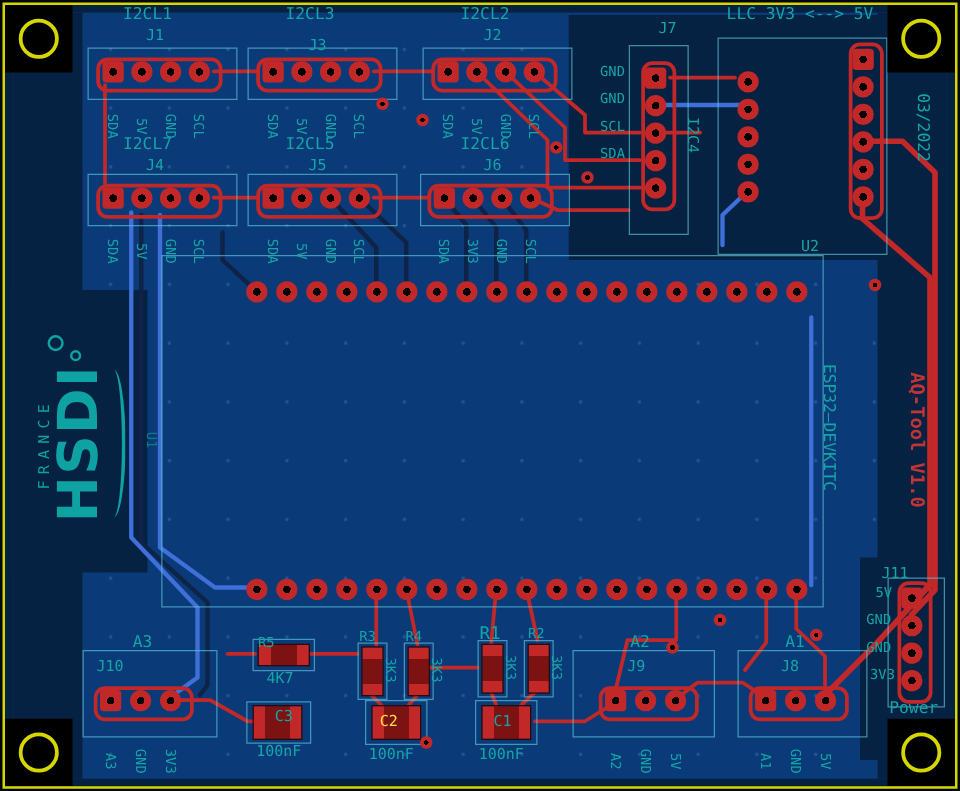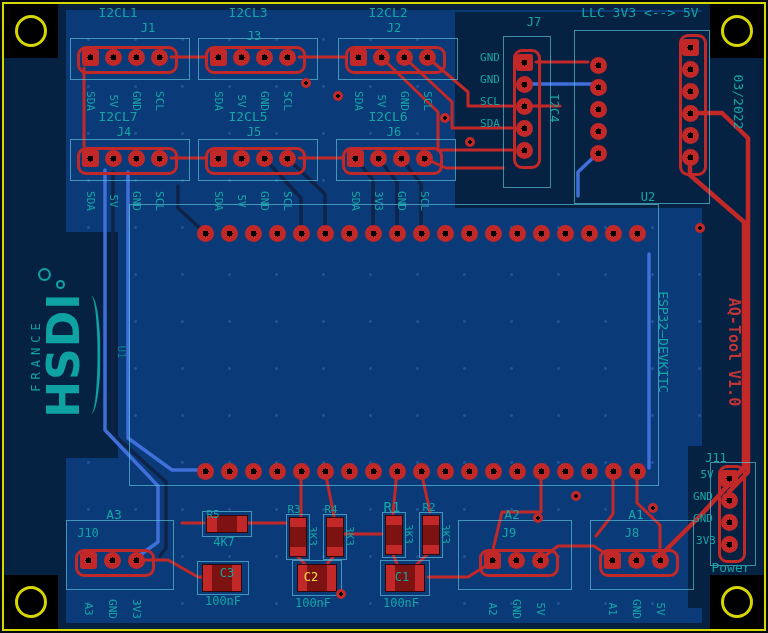--- a/index.html
+++ b/index.html
@@ -230,21 +230,21 @@
       <div style="position: absolute; left: 440px; top: 113px; width: 10px; height: 10px; border-radius: 50%; background: radial-gradient(circle, rgb(5, 0, 0) 0px, rgb(5, 0, 0) 1.8px, rgb(195, 40, 40) 1.8px, rgb(195, 40, 40) 100%);"></div>
       <div style="position: absolute; left: 465px; top: 137px; width: 10px; height: 10px; border-radius: 50%; background: radial-gradient(circle, rgb(5, 0, 0) 0px, rgb(5, 0, 0) 1.8px, rgb(195, 40, 40) 1.8px, rgb(195, 40, 40) 100%);"></div>
       <div style="position: absolute; left: 571px; top: 491px; width: 10px; height: 10px; border-radius: 50%; background: radial-gradient(circle, rgb(5, 0, 0) 0px, rgb(5, 0, 0) 1.8px, rgb(195, 40, 40) 1.8px, rgb(195, 40, 40) 100%);"></div>
       <div style="position: absolute; left: 648px; top: 503px; width: 10px; height: 10px; border-radius: 50%; background: radial-gradient(circle, rgb(5, 0, 0) 0px, rgb(5, 0, 0) 1.8px, rgb(195, 40, 40) 1.8px, rgb(195, 40, 40) 100%);"></div>
       <div style="position: absolute; left: 533px; top: 513px; width: 10px; height: 10px; border-radius: 50%; background: radial-gradient(circle, rgb(5, 0, 0) 0px, rgb(5, 0, 0) 1.8px, rgb(195, 40, 40) 1.8px, rgb(195, 40, 40) 100%);"></div>
       <div style="position: absolute; left: 336px; top: 589px; width: 10px; height: 10px; border-radius: 50%; background: radial-gradient(circle, rgb(5, 0, 0) 0px, rgb(5, 0, 0) 1.8px, rgb(195, 40, 40) 1.8px, rgb(195, 40, 40) 100%);"></div>
       <div style="position: absolute; left: 695px; top: 223px; width: 10px; height: 10px; border-radius: 50%; background: radial-gradient(circle, rgb(5, 0, 0) 0px, rgb(5, 0, 0) 1.8px, rgb(195, 40, 40) 1.8px, rgb(195, 40, 40) 100%);"></div>
     </div>
   <div id="labels" class="abs">
       <div style="position: absolute; left: 118px; top: 12px; font-size: 13px; color: rgb(20, 166, 166); font-weight: normal; white-space: nowrap; line-height: 1; transform: translate(-50%, -50%) rotate(0deg);">I2CL1</div>
-      <div style="position: absolute; left: 124px; top: 28px; font-size: 12px; color: rgb(20, 166, 166); font-weight: normal; white-space: nowrap; line-height: 1; transform: translate(-50%, -50%) rotate(0deg); margin-left: 24px;">J1</div>
+      <div style="position: absolute; left: 124px; top: 28px; font-size: 12px; color: rgb(20, 166, 166); font-weight: normal; white-space: nowrap; line-height: 1; transform: translate(-50%, -50%) rotate(0deg);">J1</div>
       <div style="position: absolute; left: 248px; top: 12px; font-size: 13px; color: rgb(20, 166, 166); font-weight: normal; white-space: nowrap; line-height: 1; transform: translate(-50%, -50%) rotate(0deg);">I2CL3</div>
       <div style="position: absolute; left: 254px; top: 36px; font-size: 12px; color: rgb(20, 166, 166); font-weight: normal; white-space: nowrap; line-height: 1; transform: translate(-50%, -50%) rotate(0deg);">J3</div>
       <div style="position: absolute; left: 388px; top: 12px; font-size: 13px; color: rgb(20, 166, 166); font-weight: normal; white-space: nowrap; line-height: 1; transform: translate(-50%, -50%) rotate(0deg);">I2CL2</div>
       <div style="position: absolute; left: 394px; top: 28px; font-size: 12px; color: rgb(20, 166, 166); font-weight: normal; white-space: nowrap; line-height: 1; transform: translate(-50%, -50%) rotate(0deg);">J2</div>
       <div style="position: absolute; left: 90px; top: 101px; font-size: 11px; color: rgb(20, 166, 166); font-weight: normal; white-space: nowrap; line-height: 1; transform: translate(-50%, -50%) rotate(90deg);">SDA</div>
       <div style="position: absolute; left: 113px; top: 101px; font-size: 11px; color: rgb(20, 166, 166); font-weight: normal; white-space: nowrap; line-height: 1; transform: translate(-50%, -50%) rotate(90deg);">5V</div>
       <div style="position: absolute; left: 136px; top: 101px; font-size: 11px; color: rgb(20, 166, 166); font-weight: normal; white-space: nowrap; line-height: 1; transform: translate(-50%, -50%) rotate(90deg);">GND</div>
       <div style="position: absolute; left: 159px; top: 101px; font-size: 11px; color: rgb(20, 166, 166); font-weight: normal; white-space: nowrap; line-height: 1; transform: translate(-50%, -50%) rotate(90deg);">SCL</div>
       <div style="position: absolute; left: 218px; top: 101px; font-size: 11px; color: rgb(20, 166, 166); font-weight: normal; white-space: nowrap; line-height: 1; transform: translate(-50%, -50%) rotate(90deg);">SDA</div>
       <div style="position: absolute; left: 241px; top: 101px; font-size: 11px; color: rgb(20, 166, 166); font-weight: normal; white-space: nowrap; line-height: 1; transform: translate(-50%, -50%) rotate(90deg);">5V</div>

